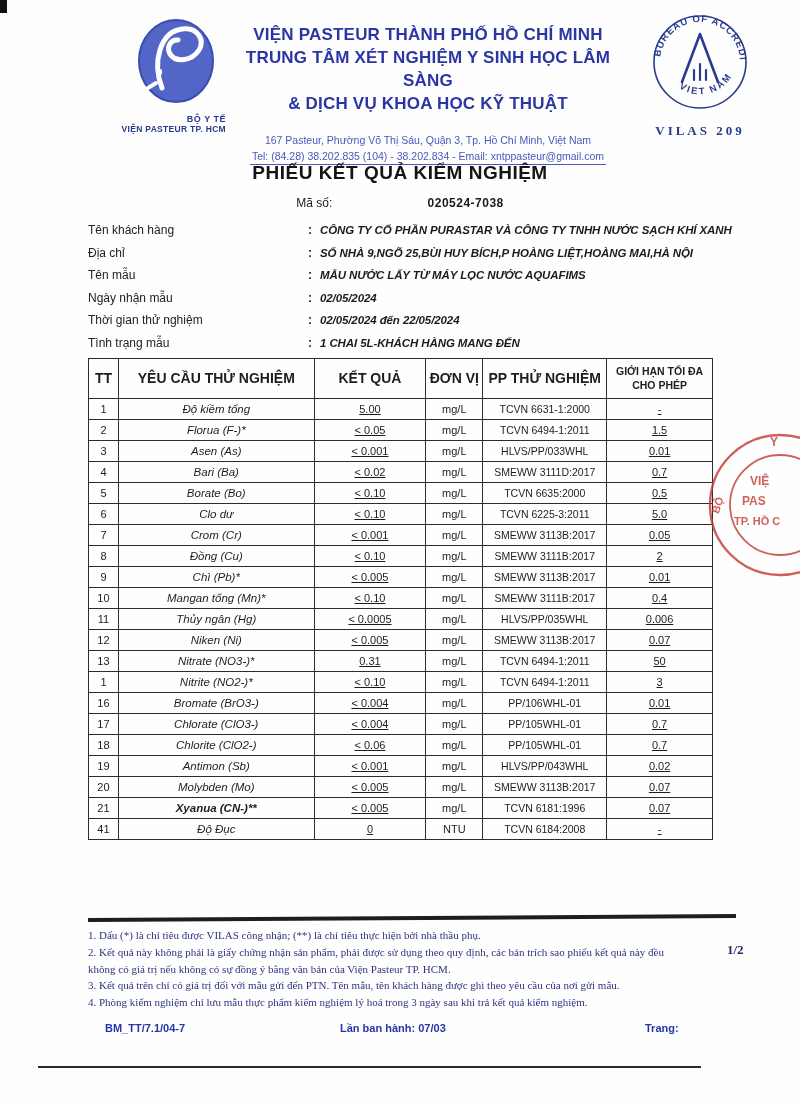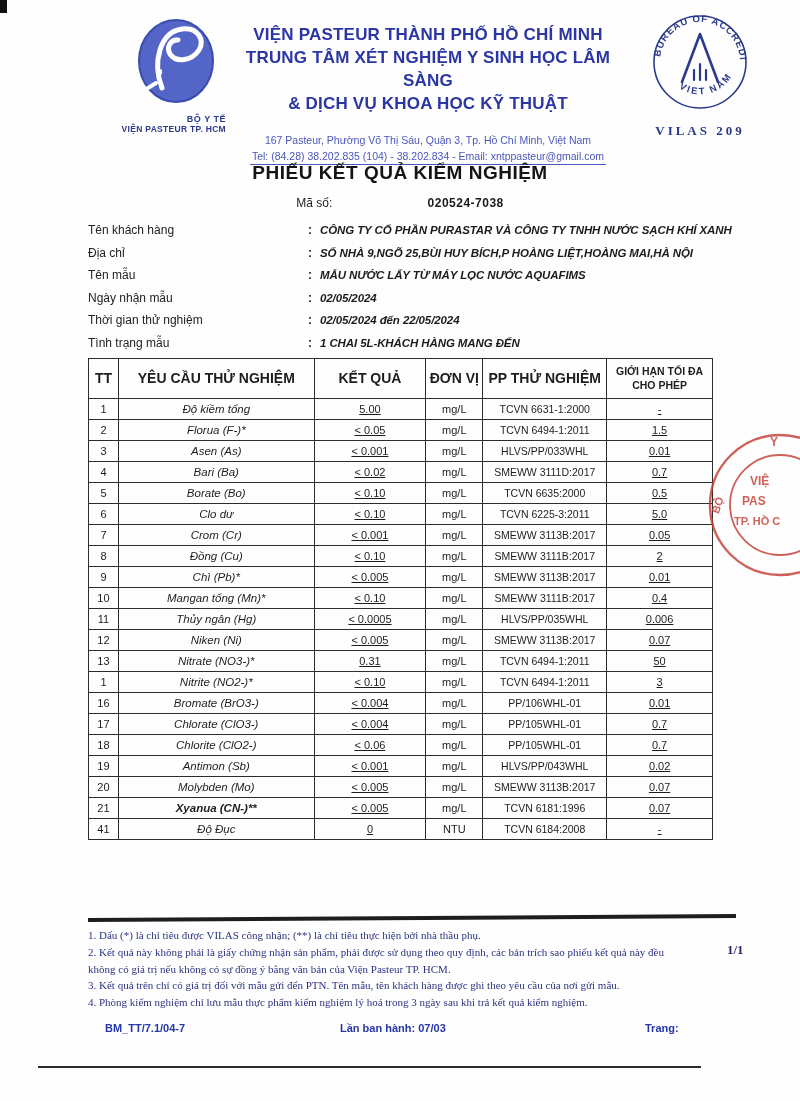--- a/index.html
+++ b/index.html
@@ -356,21 +356,21 @@
   </div>
 
   <div class="sep-bar"></div>
   <div class="notes" id="notes-block">
       <div class="note-line">1. Dấu (*) là chỉ tiêu được VILAS công nhận; (**) là chỉ tiêu thực hiện bởi nhà thầu phụ.</div>
       <div class="note-line">2. Kết quả này không phải là giấy chứng nhận sản phẩm, phải được sử dụng theo quy định, các bản trích sao phiếu kết quả này đều</div>
       <div class="note-line">không có giá trị nếu không có sự đồng ý bằng văn bản của Viện Pasteur TP. HCM.</div>
       <div class="note-line">3. Kết quả trên chỉ có giá trị đối với mẫu gửi đến PTN. Tên mẫu, tên khách hàng được ghi theo yêu cầu của nơi gửi mẫu.</div>
       <div class="note-line">4. Phòng kiểm nghiệm chỉ lưu mẫu thực phẩm kiểm nghiệm lý hoá trong 3 ngày sau khi trả kết quả kiểm nghiệm.</div>
     </div>
-  <div class="page-mark">1/1</div>
+  <div class="page-mark">1/2</div>
 
   <div class="footer-row">
     <span class="form-code">BM_TT/7.1/04-7</span>
     <span class="issue-info">Lần ban hành: 07/03</span>
     <span class="page-label">Trang:</span>
   </div>
 
   <div class="bottom-rule"></div>
   <div class="bottom-text">Nước Sạch Khí Xanh – Top 1 Trả Góp Lọc Nước, Máy Lạnh, Quạt, Bếp Từ, Gia Dụng Chính Hãng</div>
 </div>

